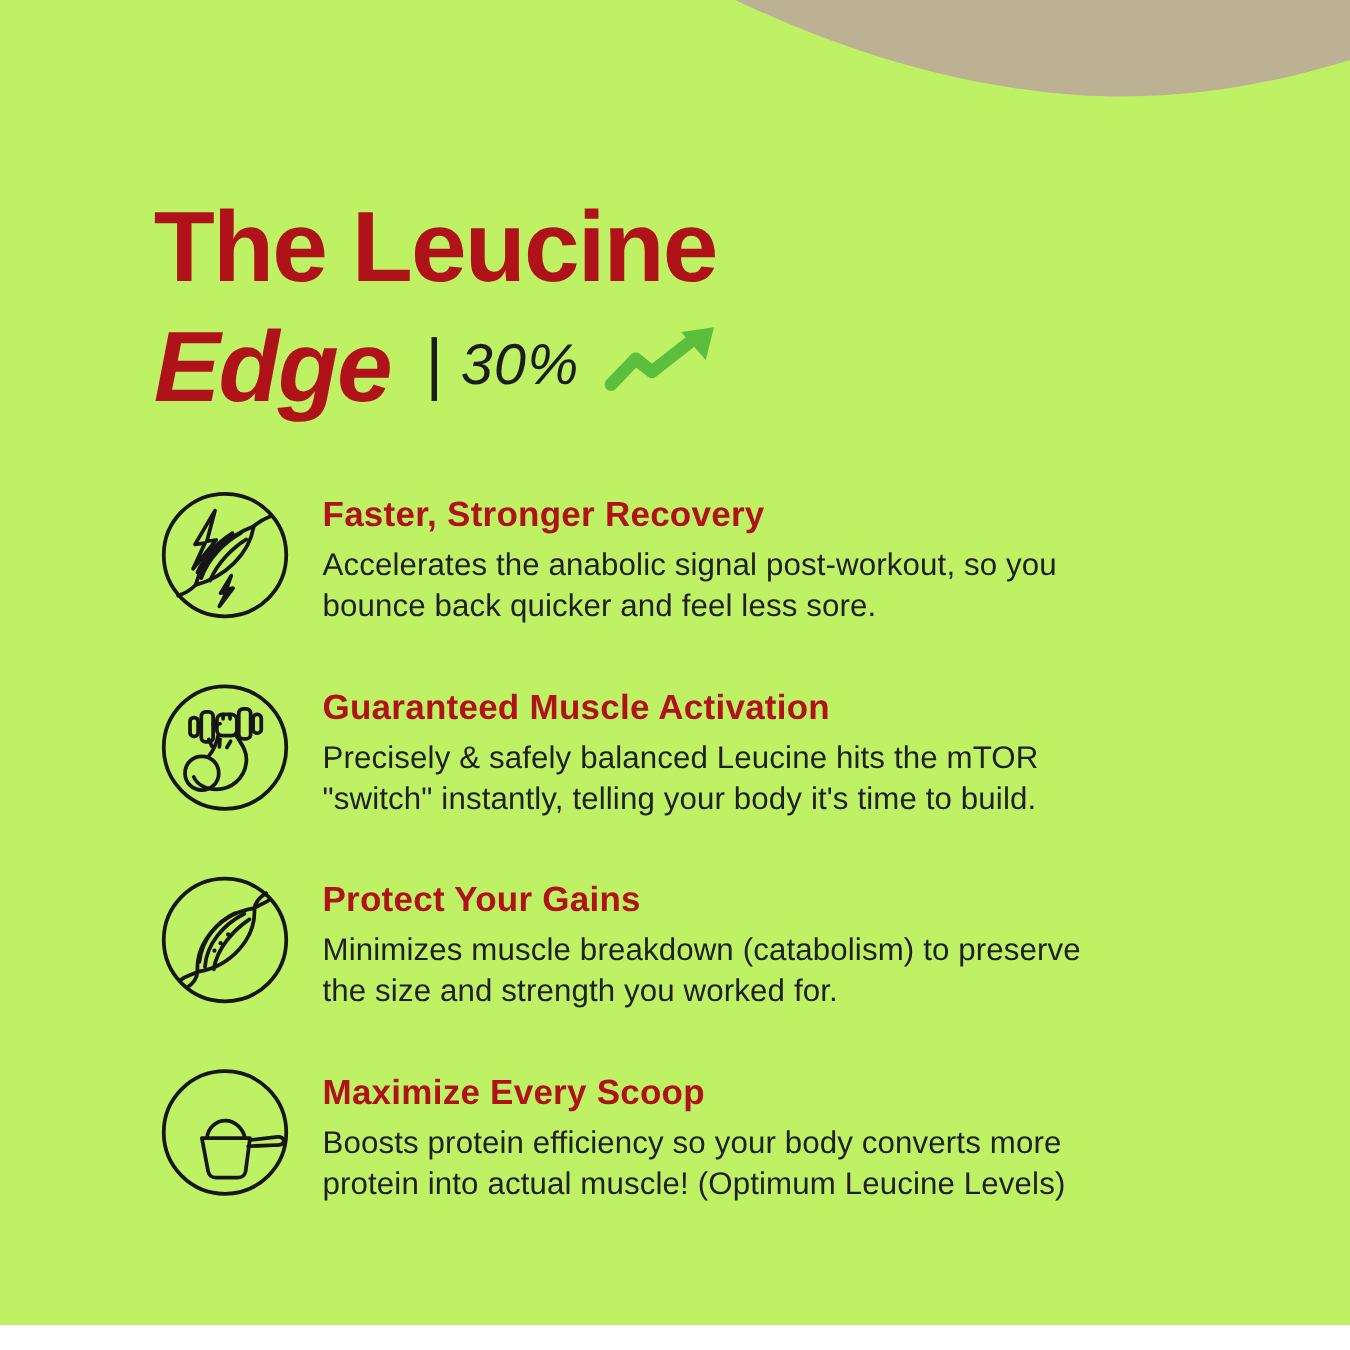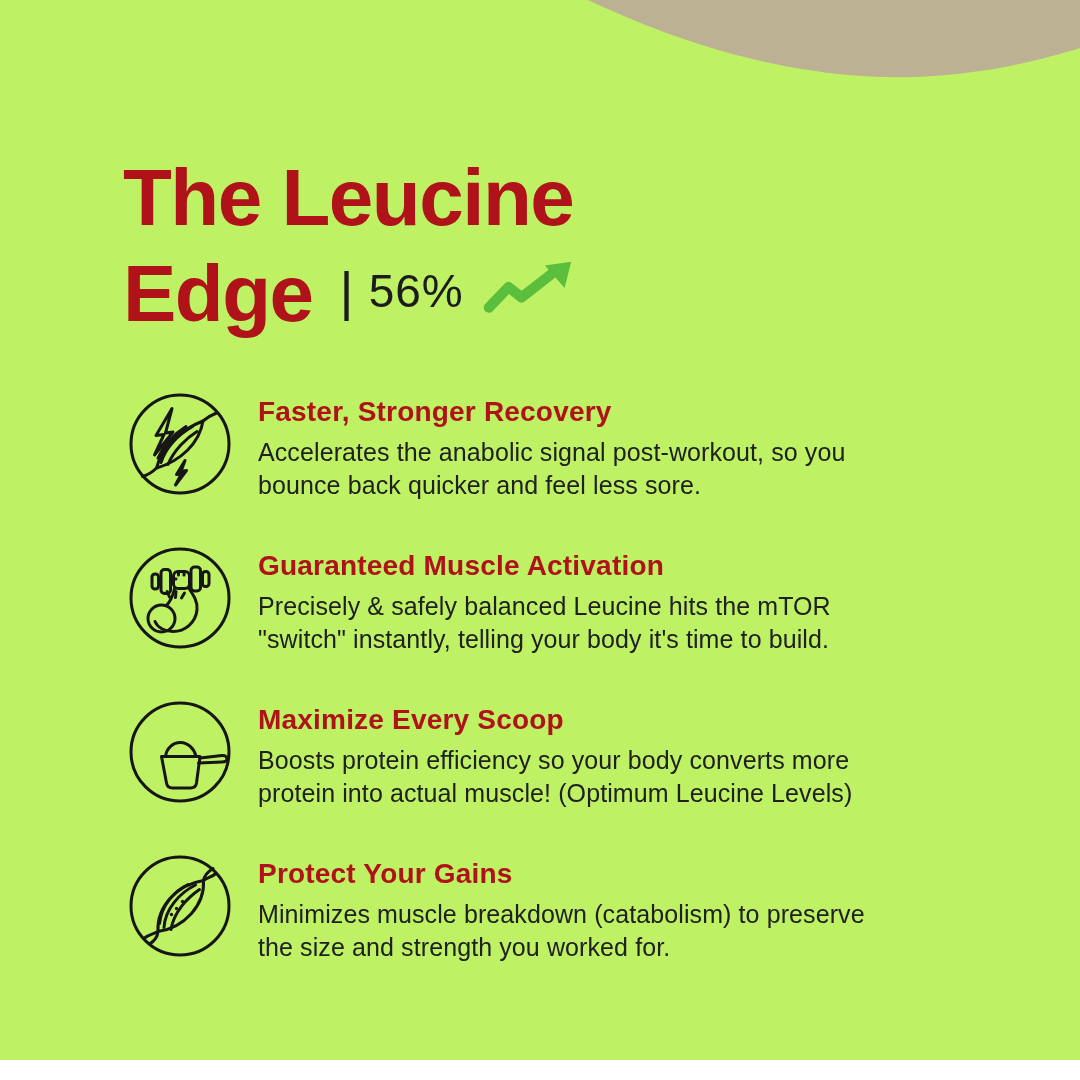--- a/index.html
+++ b/index.html
@@ -19,21 +19,21 @@
   .canvas{position:relative;width:1080px;height:1060px;background:#bef264;overflow:hidden;}
 
   
   .blob{position:absolute;top:0;left:0;width:1080px;height:100px;display:block;}
   .blob path{fill:var(--blob);}
 
   
   .header{position:absolute;left:123px;top:150px;}
   .title{margin:0;font-weight:800;color:var(--accent);}
   .t1{display:block;font-size:80px;line-height:96px;letter-spacing:-1.5px;}
-  .t2row{display:flex;align-items:center;height:96px;}
+  .t2row{display:flex;align-items:center;height:96px;font-style:italic;}
   .t2{font-size:80px;line-height:96px;letter-spacing:-1.5px;}
   .divider{
     font-size:54px;font-weight:400;color:#1c1c1c;
     margin-left:27px;transform:translateY(-3px);
   }
   .stat{
     font-size:46px;font-weight:500;color:#1c1c1c;
     margin-left:15px;letter-spacing:1px;transform:translateY(-3px);
   }
   .trend{width:96px;height:58px;margin-left:18px;transform:translateY(-6px);flex:0 0 auto;}
@@ -67,21 +67,21 @@
   <svg class="blob" viewBox="0 0 1080 100" preserveAspectRatio="none" aria-hidden="true">
     <path d="M588 0 C 648 28 745 68 862 76 C 952 82 1028 64 1080 48 L 1080 0 Z"></path>
   </svg>
 
   <header class="header">
     <h1 class="title">
       <span class="t1">The Leucine</span>
       <span class="t2row">
         <span class="t2">Edge</span>
         <span class="divider">|</span>
-        <span class="stat">56%</span>
+        <span class="stat">30%</span>
         <svg class="trend" viewBox="0 0 100 62" aria-hidden="true">
           <polyline points="6,52 27,30 41,41 73,16"></polyline>
           <polygon points="66,7 94,3 87,31"></polygon>
         </svg>
       </span>
     </h1>
   </header>
 
   <section class="benefits">
 
@@ -122,47 +122,47 @@
       <div class="txt">
         <h2>Guaranteed Muscle Activation</h2>
         <p>Precisely &amp; safely balanced Leucine hits the mTOR
 "switch" instantly, telling your body it's time to build.</p>
       </div>
     </article>
 
     <article class="row">
       <svg class="icon" viewBox="0 0 104 104" aria-hidden="true">
         <circle class="ring" cx="52" cy="52" r="49"></circle>
-        <path d="M33.5 56.5 H72 L68.5 83 C68 86 65.5 88 62.5 88 H44.5 C41.5 88 39 86 38.5 83 Z"></path>
-        <path d="M37.5 56.5 C38.5 48 45 42.5 52.5 42.5 C60 42.5 66.5 49 68 56.5"></path>
-        <path d="M72 58 L94 55.5 C97 55.2 99 56.8 99 58.8 C99 60.8 97 62 94 62 L70.5 63"></path>
-      </svg>
-      <div class="txt">
-        <h2>Maximize Every Scoop</h2>
-        <p>Boosts protein efficiency so your body converts more
-protein into actual muscle! (Optimum Leucine Levels)</p>
-      </div>
-    </article>
-
-    <article class="row">
-      <svg class="icon" viewBox="0 0 104 104" aria-hidden="true">
-        <circle class="ring" cx="52" cy="52" r="49"></circle>
         <path d="M30 77.5 C28.5 53 49 30.5 75.5 26.5 C77 51 56.5 73.5 30 77.5 Z"></path>
         <path d="M31.5 69.5 C33.5 51.5 46 37 60 30.5"></path>
         <path d="M36 73.5 C37 55 51.5 39 67.5 31"></path>
         <path d="M43 75.5 C45.5 58.5 59 44 71.5 35.5"></path>
         <circle class="dot" cx="48.5" cy="54.5" r="1.7"></circle>
         <circle class="dot" cx="54.5" cy="47.5" r="1.7"></circle>
         <circle class="dot" cx="43.5" cy="60.5" r="1.7"></circle>
         <path d="M30 77.5 C25.5 80 21 80.5 16.5 84"></path>
         <path d="M30 77.5 C29.5 82.5 26.5 87 21.5 90"></path>
         <path d="M75.5 26.5 C79.5 23.5 84 23 88 19.5"></path>
         <path d="M75.5 26.5 C76.5 21.5 80 17.5 85 14.5"></path>
       </svg>
       <div class="txt">
         <h2>Protect Your Gains</h2>
         <p>Minimizes muscle breakdown (catabolism) to preserve
 the size and strength you worked for.</p>
       </div>
     </article>
 
+    <article class="row">
+      <svg class="icon" viewBox="0 0 104 104" aria-hidden="true">
+        <circle class="ring" cx="52" cy="52" r="49"></circle>
+        <path d="M33.5 56.5 H72 L68.5 83 C68 86 65.5 88 62.5 88 H44.5 C41.5 88 39 86 38.5 83 Z"></path>
+        <path d="M37.5 56.5 C38.5 48 45 42.5 52.5 42.5 C60 42.5 66.5 49 68 56.5"></path>
+        <path d="M72 58 L94 55.5 C97 55.2 99 56.8 99 58.8 C99 60.8 97 62 94 62 L70.5 63"></path>
+      </svg>
+      <div class="txt">
+        <h2>Maximize Every Scoop</h2>
+        <p>Boosts protein efficiency so your body converts more
+protein into actual muscle! (Optimum Leucine Levels)</p>
+      </div>
+    </article>
+
   </section>
 </div>
 
 </body></html>

